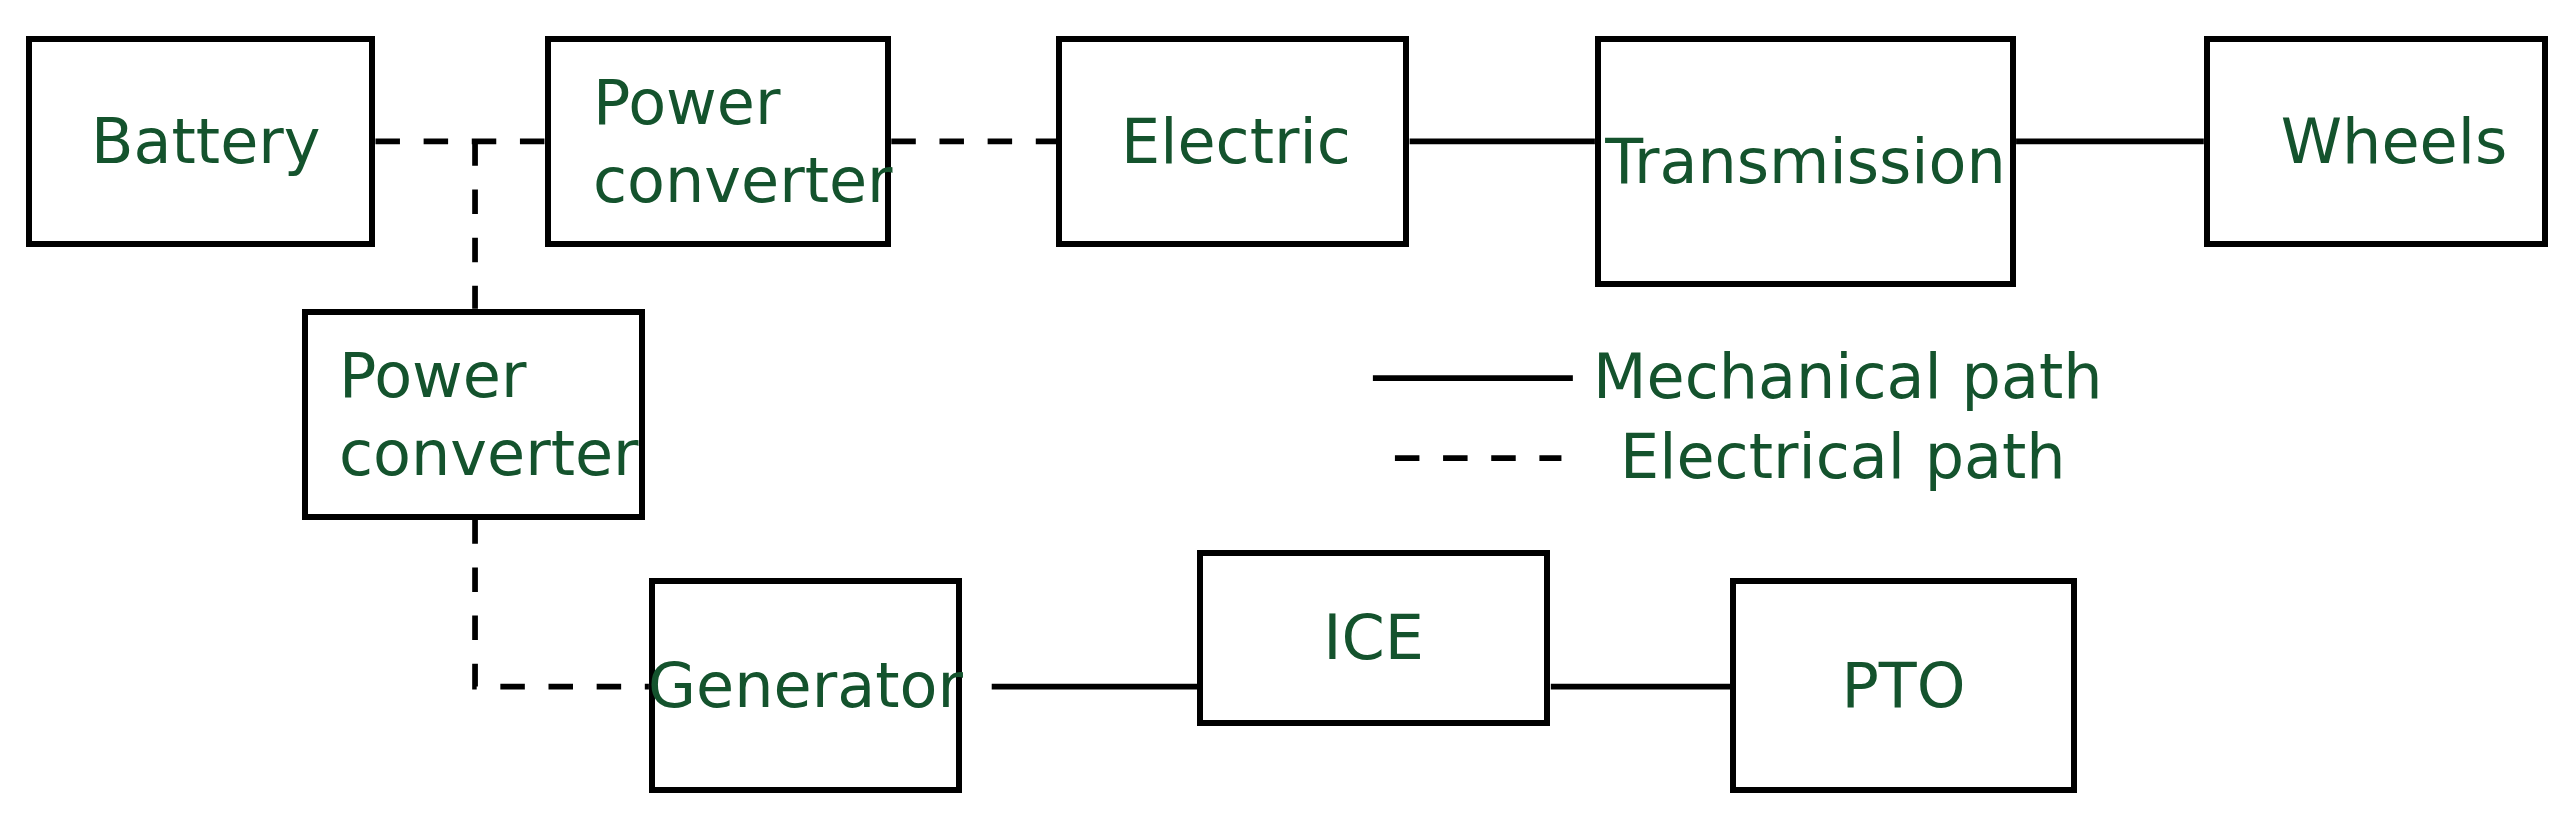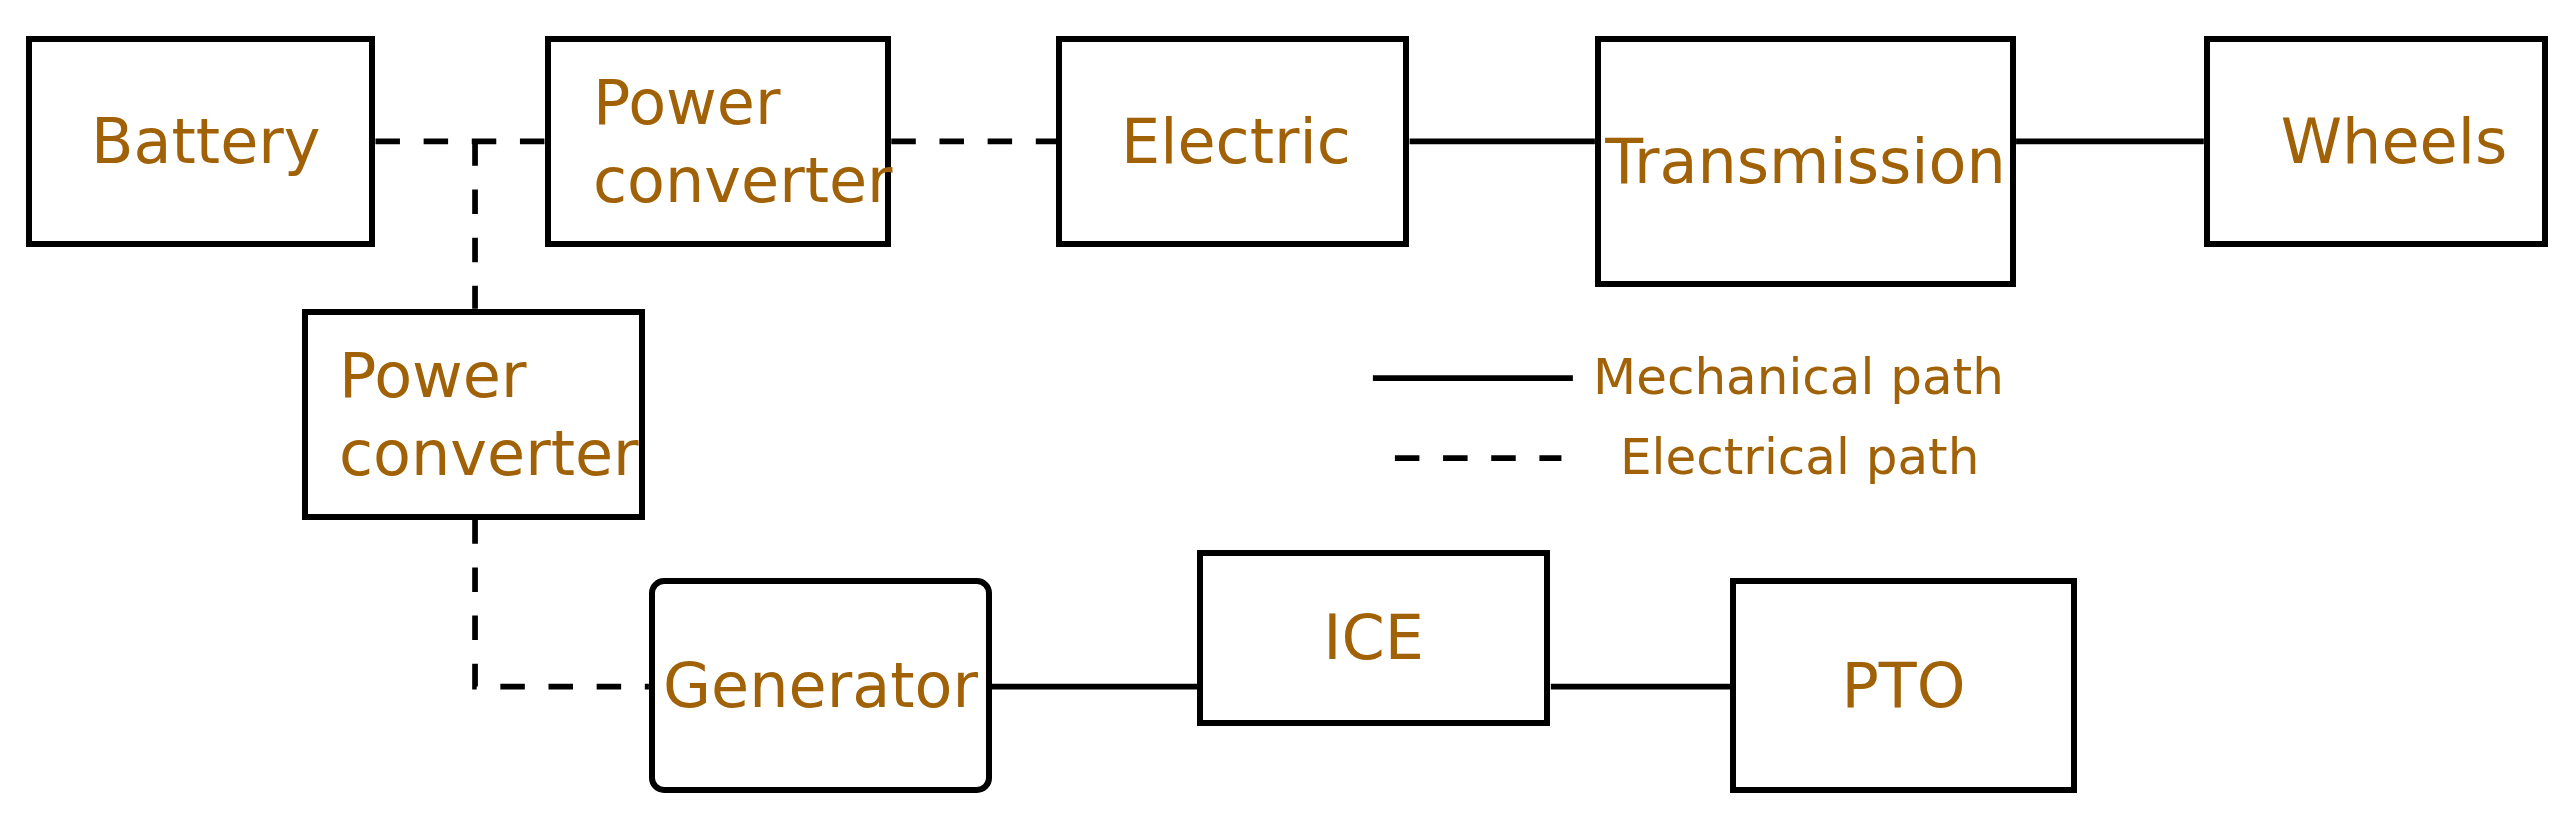--- a/index.html
+++ b/index.html
@@ -6,21 +6,21 @@
     margin: 0;
     padding: 0;
     background: #ffffff;
   }
   #canvas {
     position: relative;
     width: 2576px;
     height: 823px;
     background: #ffffff;
     font-family: "DejaVu Sans", "Liberation Sans", sans-serif;
-    color: #a16207;
+    color: #14532d;
     overflow: hidden;
   }
   #edge-layer {
     position: absolute;
     left: 0;
     top: 0;
     width: 2576px;
     height: 823px;
   }
   .node {
@@ -37,35 +37,35 @@
   }
   .node.center {
     align-items: center;
   }
   #n-battery        { left: 26px;   top: 36px;  width: 349px; height: 211px; padding-left: 59px; }
   #n-pconv-top      { left: 545px;  top: 36px;  width: 346px; height: 211px; padding-left: 42px; }
   #n-emotor         { left: 1056px; top: 36px;  width: 353px; height: 211px; padding-left: 59px; }
   #n-transmission   { left: 1595px; top: 36px;  width: 421px; height: 251px; }
   #n-wheels         { left: 2204px; top: 36px;  width: 344px; height: 211px; padding-left: 36px; }
   #n-pconv-mid      { left: 302px;  top: 309px; width: 343px; height: 211px; padding-left: 31px; }
-  #n-generator      { left: 649px;  top: 578px; width: 343px; height: 215px; border-radius: 15px; }
+  #n-generator      { left: 649px;  top: 578px; width: 313px; height: 215px; }
   #n-ice            { left: 1197px; top: 550px; width: 353px; height: 176px; }
   #n-pto            { left: 1730px; top: 578px; width: 347px; height: 215px; }
 
   .edge {
     stroke: #000000;
     stroke-width: 7;
     fill: none;
   }
   .edge.dashed {
     stroke-dasharray: 30 29;
   }
   .legend-label {
     position: absolute;
-    font-size: 50px;
+    font-size: 62px;
     line-height: 62px;
     transform: translateY(-52%);
     white-space: nowrap;
   }
   #legend-mechanical-label { left: 1593px; top: 378px; }
   #legend-electrical-label { left: 1593px; top: 458px; margin-left: 27px; }
 </style>
 </head>
 <body>
 

